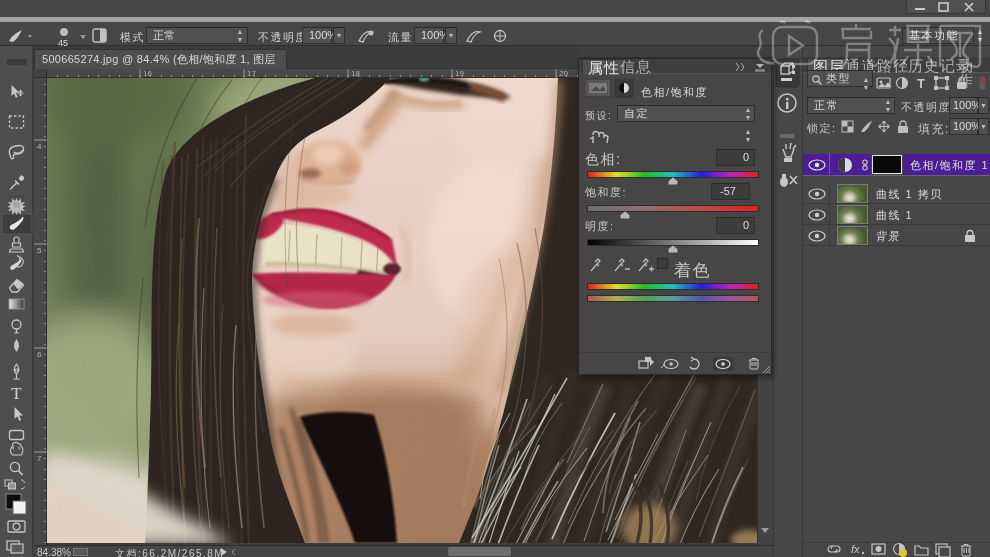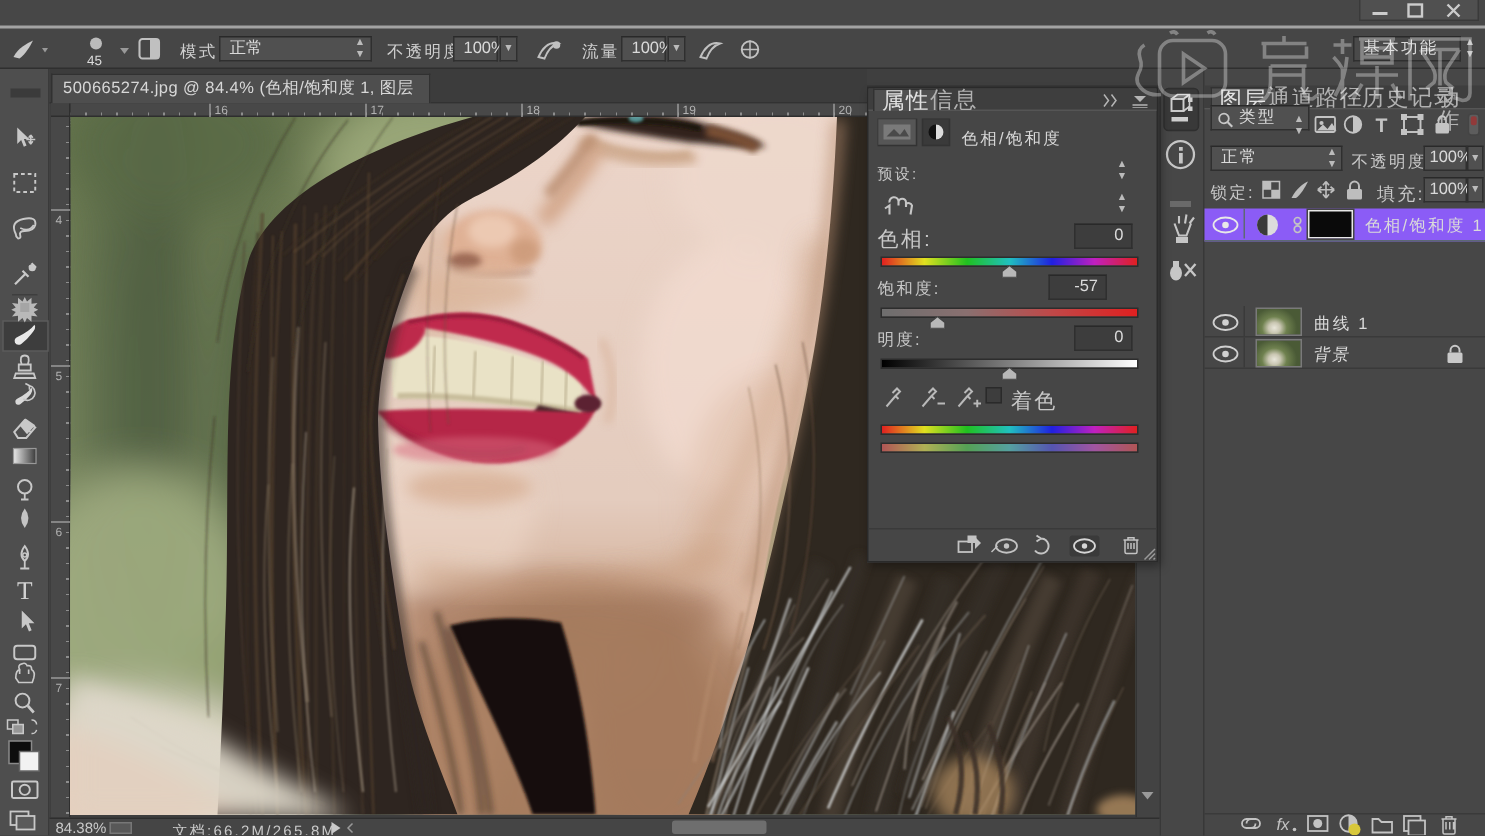--- a/index.html
+++ b/index.html
@@ -1,20 +1,20 @@
 <!DOCTYPE html>
 <html><head><meta charset="utf-8"><style>
 *{margin:0;padding:0;box-sizing:border-box}
 html,body{width:990px;height:557px;overflow:hidden;background:#474747;font-family:"Liberation Sans",sans-serif}
 .abs{position:absolute}
 #stage{position:relative;width:990px;height:557px}
 #menubar{left:0;top:0;width:990px;height:17px;background:#4d4d4d;border-bottom:1px solid #3c3c3c;color:#d6d6d6;font-size:11px}
 .mi{position:absolute;top:3px;white-space:nowrap;letter-spacing:1px}
 #pslogo{left:3px;top:1px;width:22px;height:15px;background:#08304f;border:1px solid #2d6da3;color:#7ab8e8;font-size:10px;font-weight:bold;text-align:center;line-height:13px}
-#optbar{left:0;top:17px;width:990px;height:29px;background:#464646;border-top:2px solid #a3a3a3;border-bottom:1px solid #2f2f2f;color:#cfcfcf;font-size:11px}
+#optbar{left:0;top:17px;width:990px;height:29px;background:#464646;border-top:5px solid #a3a3a3;border-bottom:1px solid #2f2f2f;color:#cfcfcf;font-size:11px}
 .ob{position:absolute;top:8px;white-space:nowrap}
 .field{position:absolute;height:17px;top:5px;background:#505050;border:1px solid #2f2f2f;border-top-color:#292929;color:#dadada;font-size:11px;line-height:15px;padding-left:6px}
 .spin{position:absolute;width:8px;color:#bbb;font-size:7px;line-height:8px;text-align:center}
 #winbtns{left:906px;top:0px;width:80px;height:14px;background:#505050;border:1px solid #3a3a3a;border-top:none}
 #toolbar{left:0;top:46px;width:33px;height:511px;background:#4e4e4e;border-right:1px solid #3a3a3a}
 #docwin{left:33px;top:46px;width:740px;height:499px;background:#3e3e3e}
 #tabbar{left:33px;top:46px;width:740px;height:23px;background:#3c3c3c;border-bottom:1px solid #323232}
 #doctab{left:1px;top:3px;width:253px;height:20px;background:#4e4e4e;border:1px solid #313131;border-bottom:none;color:#d8d8d8;font-size:11px;line-height:19px;padding-left:7px;letter-spacing:.3px}
 #hruler{left:34px;top:69px;width:739px;height:9px;background:#484848;border-bottom:1px solid #2e2e2e}
 #vruler{left:34px;top:78px;width:13px;height:467px;background:#484848;border-right:1px solid #2e2e2e}
@@ -524,36 +524,45 @@
         <rect x="6.5" y="8.5" width="5.5" height="5.5" fill="#bdbdbd"></rect>
     <path d="M20 14 C23 8 28 4 31 3 C29 7 26 12 23 14 Z" fill="#bdbdbd"></path>
     <path d="M43 3 v11 M37.5 8.5 h11 M43 3 l-2 2.5 M43 3 l2 2.5 M43 14 l-2 -2.5 M43 14 l2 -2.5 M37.5 8.5 l2.5 -2 M37.5 8.5 l2.5 2 M48.5 8.5 l-2.5 -2 M48.5 8.5 l-2.5 2" stroke="#bdbdbd" stroke-width="1.1" fill="none"></path>
     <rect x="57" y="8" width="10" height="7" rx="1" fill="#bdbdbd"></rect>
         <path d="M59 8 v-2 a3 3 0 0 1 6 0 v2" fill="none" stroke="#bdbdbd" stroke-width="1.3"></path>
   </svg>
   <span class="abs cjk" style="left:115px;top:75px;font-size:12px;color:#c8c8c8">填充:</span>
   <div class="field" style="left:146px;top:72px;width:29px;padding-left:3px">100%</div>
   <div class="field" style="left:175px;top:72px;width:11px;padding:0;text-align:center;color:#bbb;font-size:7px;line-height:16px">▼</div>
 
-  <div class="lrow" style="top:93px;height:22px;background:#8b5cf6;border-bottom-color:#5d6874">
+  <div class="lrow" style="top:108px;height:22px;background:#4c1d95;border-bottom-color:#5d6874">
     <div class="eyecell" style="border-right-color:#5d6874"></div>
     <svg class="abs" style="left:3px;top:4px" width="22" height="14">
           <ellipse cx="11" cy="7" rx="8" ry="5" fill="none" stroke="#e8e8e8" stroke-width="1.2"></ellipse>
           <circle cx="11" cy="7" r="2.2" fill="#e8e8e8"></circle>
         </svg>
     <svg class="abs" style="left:34px;top:3px" width="18" height="16">
           <circle cx="8" cy="8" r="7" fill="#dcdcdc"></circle>
           <path d="M8 1 a7 7 0 0 0 0 14 z" fill="#3a3a3a"></path>
         </svg>
     <svg class="abs" style="left:57px;top:5px" width="10" height="12">
           <circle cx="5" cy="3.2" r="2.2" fill="none" stroke="#c4c4c4" stroke-width="1.1"></circle>
           <circle cx="5" cy="8.8" r="2.2" fill="none" stroke="#c4c4c4" stroke-width="1.1"></circle>
         </svg>
     <span class="abs" style="left:69px;top:1px;width:30px;height:19px;background:#0a0a0a;border:1px solid #e8e8e8;outline:1px solid #454545"></span>
     <span class="abs cjk" style="left:107px;top:4px">色相/饱和度 1</span>
+  </div>
+  <div class="lrow" style="top:137px">
+    <div class="eyecell"></div>
+    <svg class="abs" style="left:3px;top:4px" width="22" height="14">
+          <ellipse cx="11" cy="7" rx="8" ry="5" fill="none" stroke="#d0d0d0" stroke-width="1.2"></ellipse>
+          <circle cx="11" cy="7" r="2.2" fill="#d0d0d0"></circle>
+        </svg>
+    <span class="abs thumbph" style="left:34px;top:1px"></span>
+    <span class="abs cjk" style="left:73px;top:4px">曲线 1 拷贝</span>
   </div>
   <div class="lrow" style="top:158px">
     <div class="eyecell"></div>
     <svg class="abs" style="left:3px;top:4px" width="22" height="14">
           <ellipse cx="11" cy="7" rx="8" ry="5" fill="none" stroke="#d0d0d0" stroke-width="1.2"></ellipse>
           <circle cx="11" cy="7" r="2.2" fill="#d0d0d0"></circle>
         </svg>
     <span class="abs thumbph" style="left:34px;top:1px"></span>
     <span class="abs cjk" style="left:73px;top:4px">曲线 1</span>
   </div>
@@ -600,50 +609,51 @@
   <svg class="abs" style="left:6px;top:20px" width="186" height="20">
     <rect x="0" y="0" width="26" height="18" fill="#565656" stroke="#333"></rect>
         <rect x="4" y="4" width="18" height="10" fill="#7a7a7a"></rect>
         <path d="M6 12 l5 -5 4 4 3 -4 3 5" fill="#4a4a4a"></path>
     <rect x="30" y="0" width="18" height="18" fill="#3a3a3a" stroke="#333"></rect>
         <circle cx="39" cy="9" r="5" fill="#111"></circle>
         <path d="M39 4 a5 5 0 0 1 0 10 z" fill="#ddd"></path>
   </svg>
   <span class="abs cjk" style="left:62px;top:26px;font-size:11px;color:#d8d8d8">色相/饱和度</span>
   <span class="abs cjk" style="left:6px;top:50px;font-size:10px;color:#c8c8c8">预设:</span>
+  <div class="field cjk" style="left:38px;top:46px;width:138px">自定</div>
   <span class="spin" style="left:165px;top:47px">▲<br>▼</span>
   <svg class="abs" style="left:6px;top:68px" width="26" height="18">
         <path d="M8 16 v-6 l-3 2 M8 8 a3 3 0 0 1 6 -1 l0 3 M14 8 a2.5 2.5 0 0 1 5 0 l0 3 M19 9 a2.5 2.5 0 0 1 4 1 l-1 6" fill="none" stroke="#c6c6c6" stroke-width="1.4"></path>
       </svg>
   <span class="spin" style="left:165px;top:69px">▲<br>▼</span>
   <span class="abs cjk" style="left:6px;top:92px;font-size:14px;color:#c8c8c8">色相:</span>
   <div class="field" style="left:137px;top:90px;width:39px;text-align:right;padding-left:0;padding-right:5px;background:#3d3d3d">0</div>
   <div class="abs" style="left:8px;top:112px;width:172px;height:7px;background:linear-gradient(to right,#e02020,#e0e020,#20c020,#20c0c0,#2020e0,#c020c0,#e02020);border:1px solid #2d2d2d"></div>
   <svg class="abs" style="left:87px;top:118px" width="14" height="8">
         <path d="M7 0 l5 4 0 4 -10 0 0 -4 z" fill="#b8b8b8" stroke="#444"></path>
       </svg>
   <span class="abs cjk" style="left:6px;top:126px;font-size:11px;color:#c8c8c8">饱和度:</span>
-  <div class="field" style="left:120px;top:124px;width:39px;text-align:right;padding-left:0;padding-right:5px;background:#3d3d3d">-57</div>
+  <div class="field" style="left:132px;top:124px;width:39px;text-align:center;padding-left:0;padding-right:5px;background:#3d3d3d">-57</div>
   <div class="abs" style="left:8px;top:146px;width:172px;height:7px;background:linear-gradient(to right,#6e6e6e,#8a7070,#c04848,#e02020);border:1px solid #2d2d2d"></div>
   <svg class="abs" style="left:39px;top:152px" width="14" height="8">
         <path d="M7 0 l5 4 0 4 -10 0 0 -4 z" fill="#b8b8b8" stroke="#444"></path>
       </svg>
   <span class="abs cjk" style="left:6px;top:160px;font-size:11px;color:#c8c8c8">明度:</span>
   <div class="field" style="left:137px;top:158px;width:39px;text-align:right;padding-left:0;padding-right:5px;background:#3d3d3d">0</div>
   <div class="abs" style="left:8px;top:180px;width:172px;height:7px;background:linear-gradient(to right,#000,#fff);border:1px solid #2d2d2d"></div>
   <svg class="abs" style="left:87px;top:186px" width="14" height="8">
         <path d="M7 0 l5 4 0 4 -10 0 0 -4 z" fill="#b8b8b8" stroke="#444"></path>
       </svg>
   <svg class="abs" style="left:8px;top:196px" width="120" height="20">
     <path d="M4 16 l6 -7 M10 9 l3 -3 -2 -2 -3 3 M10 9 l2 2" stroke="#b9b9b9" fill="none" stroke-width="1.3"></path>
     <path d="M28 16 l6 -7 M34 9 l3 -3 -2 -2 -3 3 M34 9 l2 2 M38 14 h5" stroke="#b9b9b9" fill="none" stroke-width="1.3"></path>
     <path d="M52 16 l6 -7 M58 9 l3 -3 -2 -2 -3 3 M58 9 l2 2 M62 14 h5 M64.5 11.5 v5" stroke="#b9b9b9" fill="none" stroke-width="1.3"></path>
   </svg>
   <span class="abs" style="left:78px;top:199px;width:11px;height:11px;background:#3d3d3d;border:1px solid #2a2a2a"></span>
-  <span class="abs cjk" style="left:95px;top:200px;font-size:14px;color:#c8c8c8">着色</span>
+  <span class="abs cjk" style="left:95px;top:200px;font-size:17px;color:#c8c8c8">着色</span>
   <div class="abs" style="left:8px;top:224px;width:172px;height:7px;background:linear-gradient(to right,#e02020,#e0e020,#20c020,#20c0c0,#2020e0,#c020c0,#e02020);border:1px solid #2d2d2d"></div>
   <div class="abs" style="left:8px;top:236px;width:172px;height:7px;background:linear-gradient(to right,#b05555,#b0b055,#55a055,#55a0a0,#5555b0,#a055a0,#b05555);border:1px solid #2d2d2d"></div>
   <div class="abs" style="left:0;top:293px;width:192px;height:22px;border-top:1px solid #3a3a3a"></div>
   <svg class="abs" style="left:58px;top:296px" width="134" height="18">
     <rect x="2" y="6" width="9" height="7" fill="none" stroke="#c3c3c3" stroke-width="1.2"></rect>
         <path d="M13 3 l4 4 -4 4" fill="#c3c3c3"></path>
         <rect x="8" y="2" width="6" height="5" fill="#c3c3c3"></rect>
     <ellipse cx="34" cy="9" rx="7" ry="4.5" fill="none" stroke="#c3c3c3" stroke-width="1.2"></ellipse>
         <circle cx="34" cy="9" r="1.8" fill="#c3c3c3"></circle>
         <path d="M24 13 l4 -4" stroke="#c3c3c3"></path>

